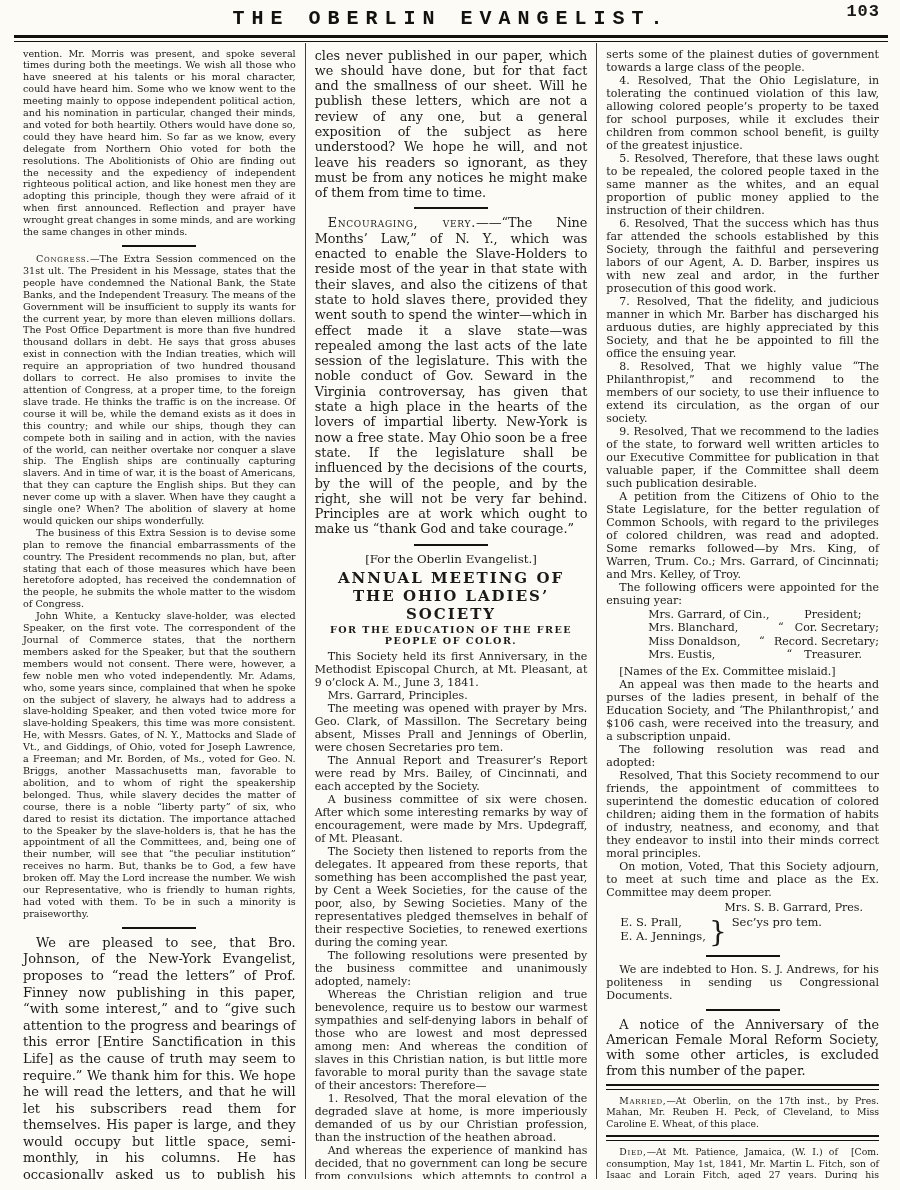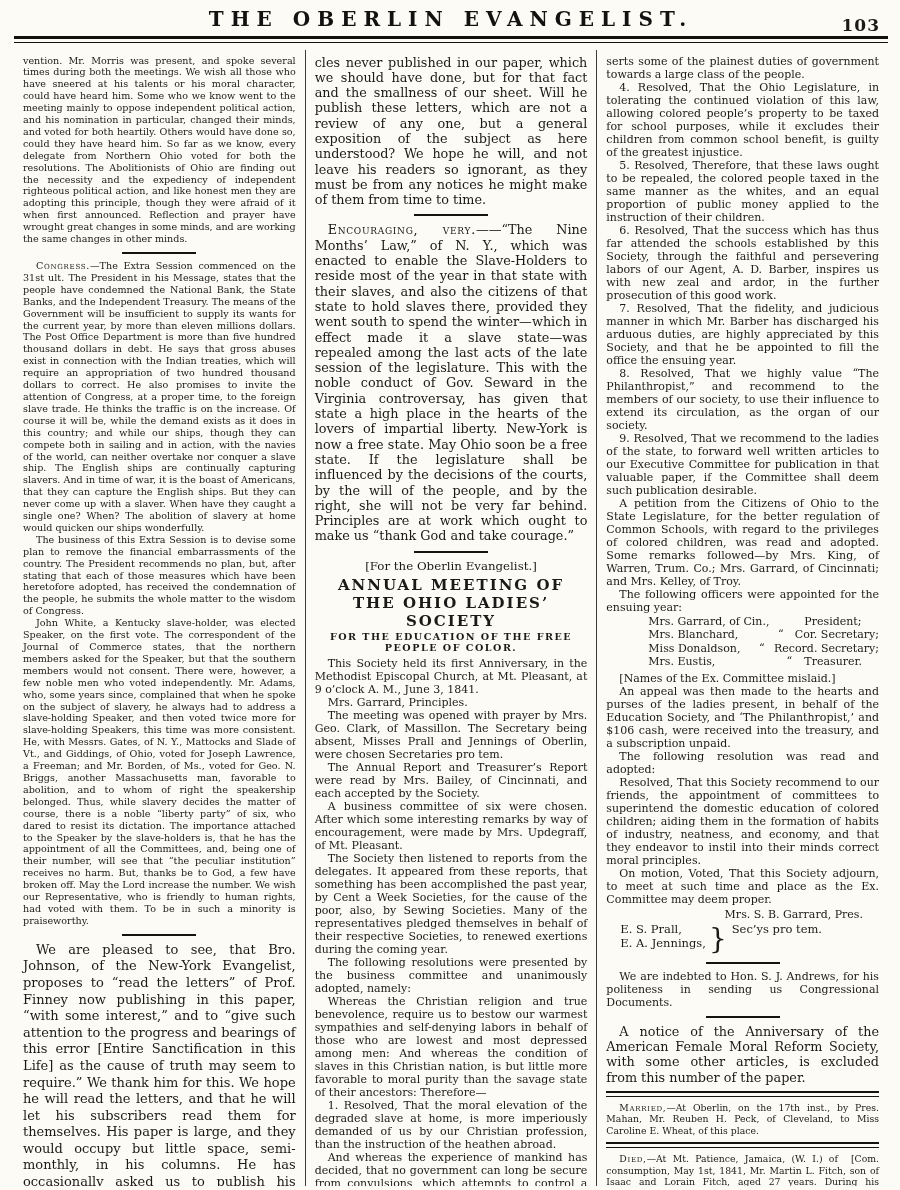--- a/index.html
+++ b/index.html
@@ -8,35 +8,35 @@
     background: #efede6;
     font-family: "DejaVu Serif", "Liberation Serif", serif;
     color: #1b1a18;
   }
   .page {
     width: 900px; height: 1190px; box-sizing: border-box;
     background: #fcfbf5;
     padding: 2px 12px 0 14px;
     overflow: hidden;
   }
-  .masthead { position: relative; text-align: center; padding: 5px 0 3px; }
+  .masthead { position: relative; text-align: center; padding: 5px 0 3px; font-family: Liberation Mono, monospace; }
   .m-title {
     font-weight: 700; font-size: 20px; letter-spacing: 7px;
     color: #141210;
   }
   .m-page {
-    position: absolute; right: 8px; top: 13px;
+    position: absolute; right: 8px; top: 0;
     font-weight: 700; font-size: 17px; letter-spacing: 1px;
   }
   .m-rule {
     border-top: 3px solid #12100d;
     border-bottom: 1.5px solid #12100d;
     height: 2.5px; margin-top: 2px;
   }
-  .cols { display: flex; height: 1136px; overflow: hidden; margin-top: 7px; }
+  .cols { display: flex; height: 1136px; overflow: hidden; margin-top: 1px; }
   .col { flex: 1; padding: 5px 9px 0 9px; overflow: hidden; min-width: 0; }
   .col + .col { border-left: 1.2px solid #3e3b36; }
 
   .para { margin: 0; text-align: justify; text-indent: 13px; }
   .para.noindent { text-indent: 0; }
   .lead { font-variant: small-caps; letter-spacing: 0.7px; }
   .tail { float: right; }
 
   .sz-s  { font-size: 9.6px;  line-height: 11.9px; }
   .sz-m  { font-size: 11px;   line-height: 13px; }

